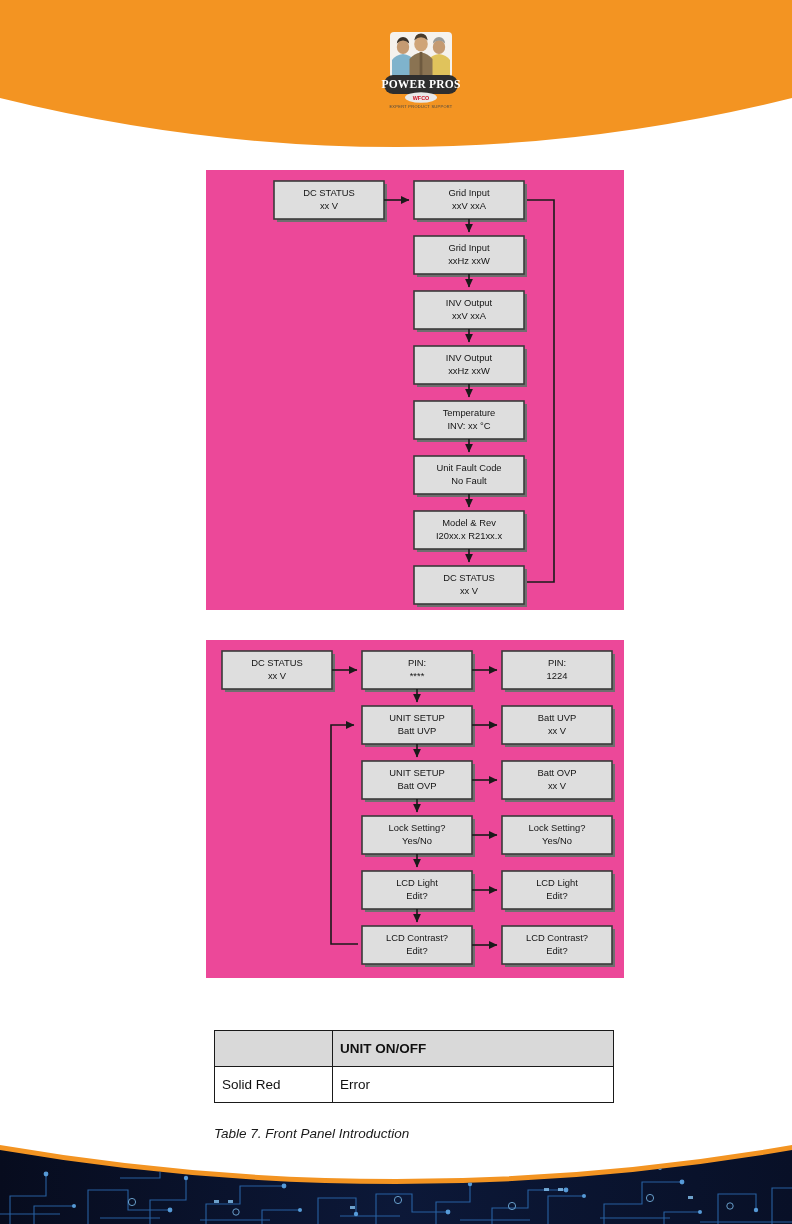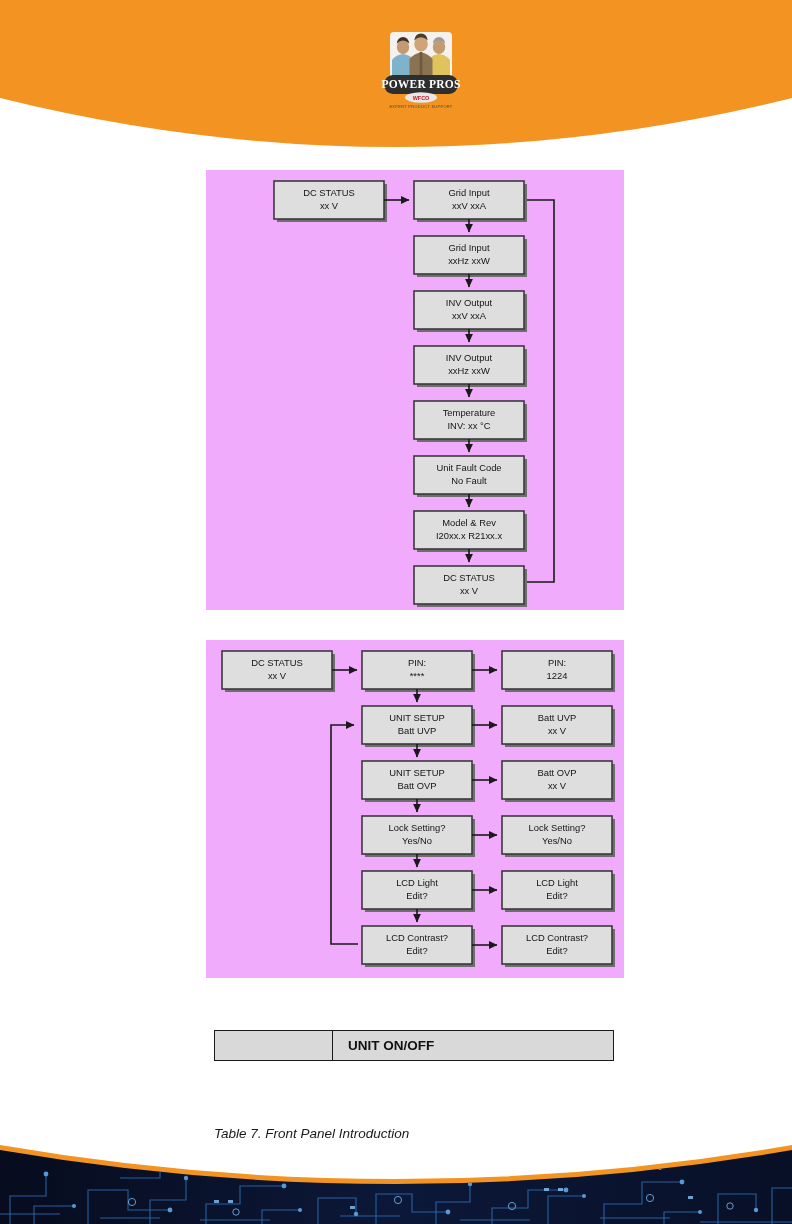--- a/index.html
+++ b/index.html
@@ -18,39 +18,39 @@
   .header-band svg { display:block; }
 
   .logo-wrap {
     position:absolute; left:376px; top:30px; width:90px; height:80px;
     z-index:3;
   }
   .logo-wrap svg { display:block; }
 
   
   .panel {
-    position:absolute; background:#f0abfc; z-index:2;
+    position:absolute; background:#ec4899; z-index:2;
   }
   .panel svg { display:block; }
 
   .flow1 { left:206px; top:170px; width:418px; height:440px; }
   .flow2 { left:206px; top:640px; width:418px; height:338px; }
 
   
   .tbl-wrap {
     position:absolute; left:214px; top:1030px; width:400px; z-index:2;
   }
   table.ft {
     border-collapse:collapse; width:400px;
     font-size:13.5px; color:#111;
   }
   table.ft td, table.ft th {
     border:1px solid #1a1a1a;
-    padding:6px 15px; text-align:left; vertical-align:middle;
-    height:30px; font-weight:normal;
+    padding:6px 7px; text-align:left; vertical-align:middle;
+    height:36px; font-weight:normal;
   }
   table.ft .hdr td { background:#d9d9d9; font-weight:bold; }
   table.ft .c1 { width:118px; }
 
   .caption {
     position:absolute; left:214px; top:1126px; width:400px;
     text-align:left; font-style:italic; font-size:13.5px; color:#1a1a1a;
     z-index:2;
   }
 
@@ -308,20 +308,24 @@
     </g>
   </svg>
 </div>
 
 <div class="tbl-wrap">
   <table class="ft">
     <tbody>
       <tr class="hdr">
         <td class="c1"></td>
         <td>UNIT ON/OFF</td>
+      </tr>
+      <tr>
+        <td class="c1">Solid Red</td>
+        <td>Error</td>
       </tr>
     </tbody>
   </table>
 </div>
 
 <div class="caption">Table 7. Front Panel Introduction</div>
 
 <div class="footer-band">
   <svg width="792" height="80" viewBox="0 0 792 80" xmlns="http://www.w3.org/2000/svg">
     <defs>

